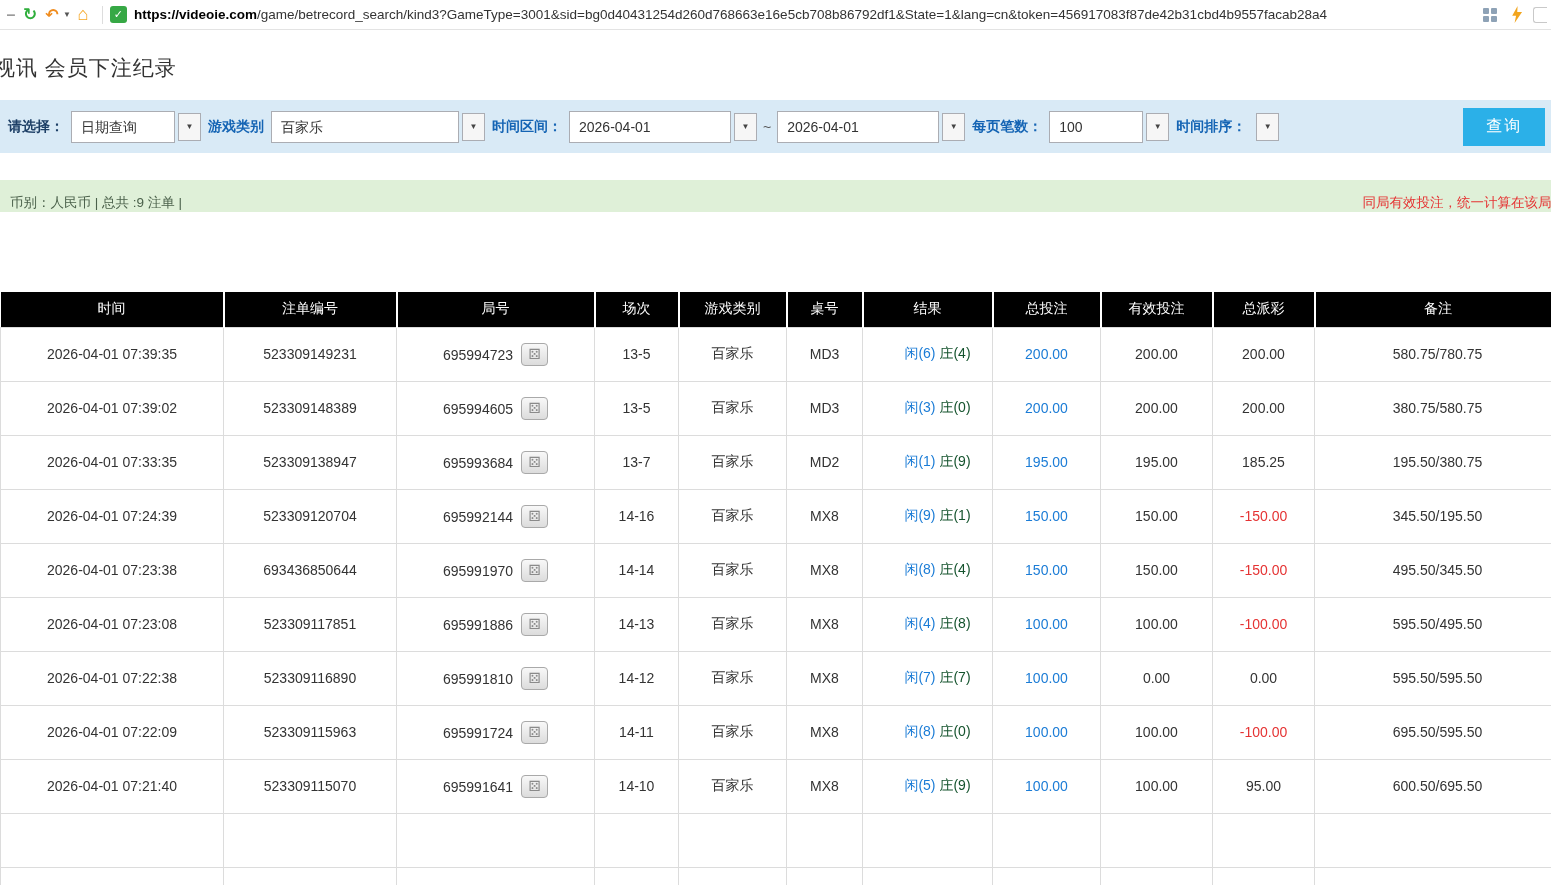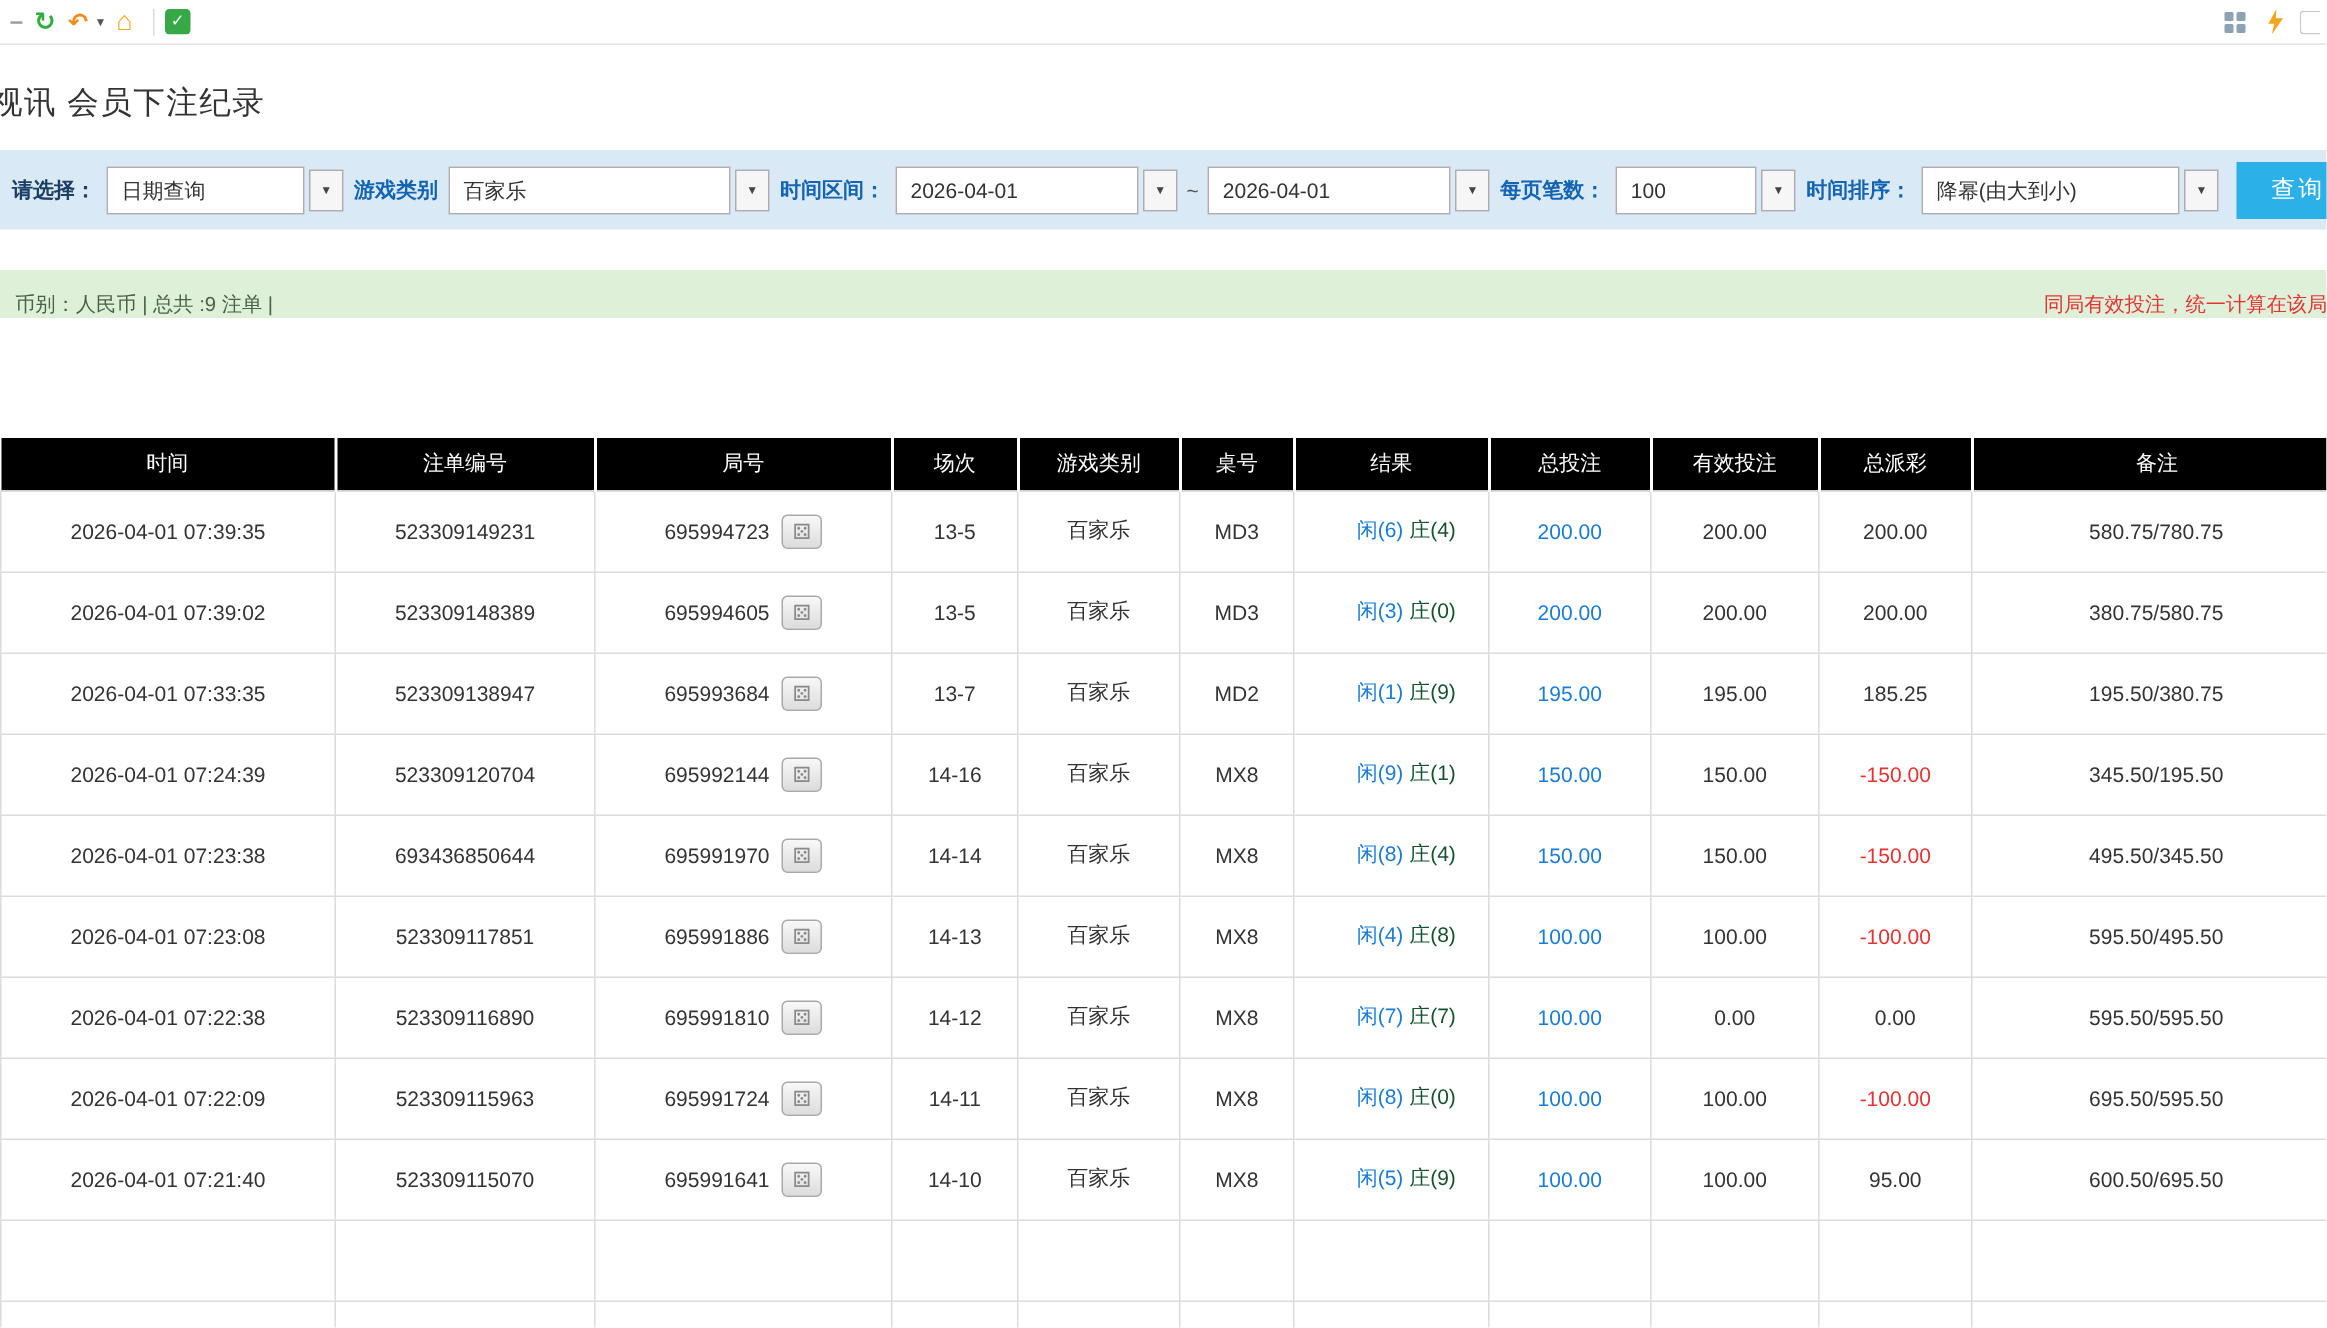--- a/index.html
+++ b/index.html
@@ -83,38 +83,39 @@
 
 <div class="browser-bar">
   <span class="tb-ico dash">–</span>
   <span class="tb-ico refresh">↻</span>
   <span class="tb-ico undo">↶</span>
   <span class="caret">▼</span>
   <span class="tb-ico home">⌂</span>
   <span class="vsep"></span>
   <div class="addr">
     <span class="shield">✓</span>
+    <span class="url"><b>https://videoie.com</b><span class="path">/game/betrecord_search/kind3?GameType=3001&amp;sid=bg0d40431254d260d768663e16e5cb708b86792df1&amp;State=1&amp;lang=cn&amp;token=456917083f87de42b31cbd4b9557facab28a4</span></span>
   </div>
   <span class="grid-ico">
       <span></span>
       <span></span>
       <span></span>
       <span></span>
     </span>
   <span class="bolt"></span>
   <span class="cut-ico"></span>
 </div>
 
 <div class="page-head">
   <div class="page-title">视讯 会员下注纪录</div>
 </div>
 
 <div class="filter-bar">
   <span class="flabel first">请选择：</span>
-  <span class="sel" style="width:158px">
+  <span class="sel" style="width:130px">
     <span class="val" style="flex:1">日期查询</span>
     <span class="arr">▼</span>
   </span>
 
   <span class="flabel">游戏类别</span>
   <span class="sel" style="width:214px">
     <span class="val" style="flex:1">百家乐</span>
     <span class="arr">▼</span>
   </span>
 
@@ -130,21 +131,20 @@
   </span>
 
   <span class="flabel">每页笔数：</span>
   <span class="sel" style="width:120px">
     <span class="val" style="flex:1">100</span>
     <span class="arr">▼</span>
   </span>
 
   <span class="flabel">时间排序：</span>
   <span class="sel" style="width:198px">
-    <span class="val" style="flex:1">降幂(由大到小)</span>
     <span class="arr">▼</span>
   </span>
 
   <button class="search-btn">查询</button>
 </div>
 
 <div class="summary-bar">
   <span class="summary-left">币别：人民币 | 总共 :9 注单 |</span>
   <span class="summary-right">同局有效投注，统一计算在该局第</span>
 </div>

